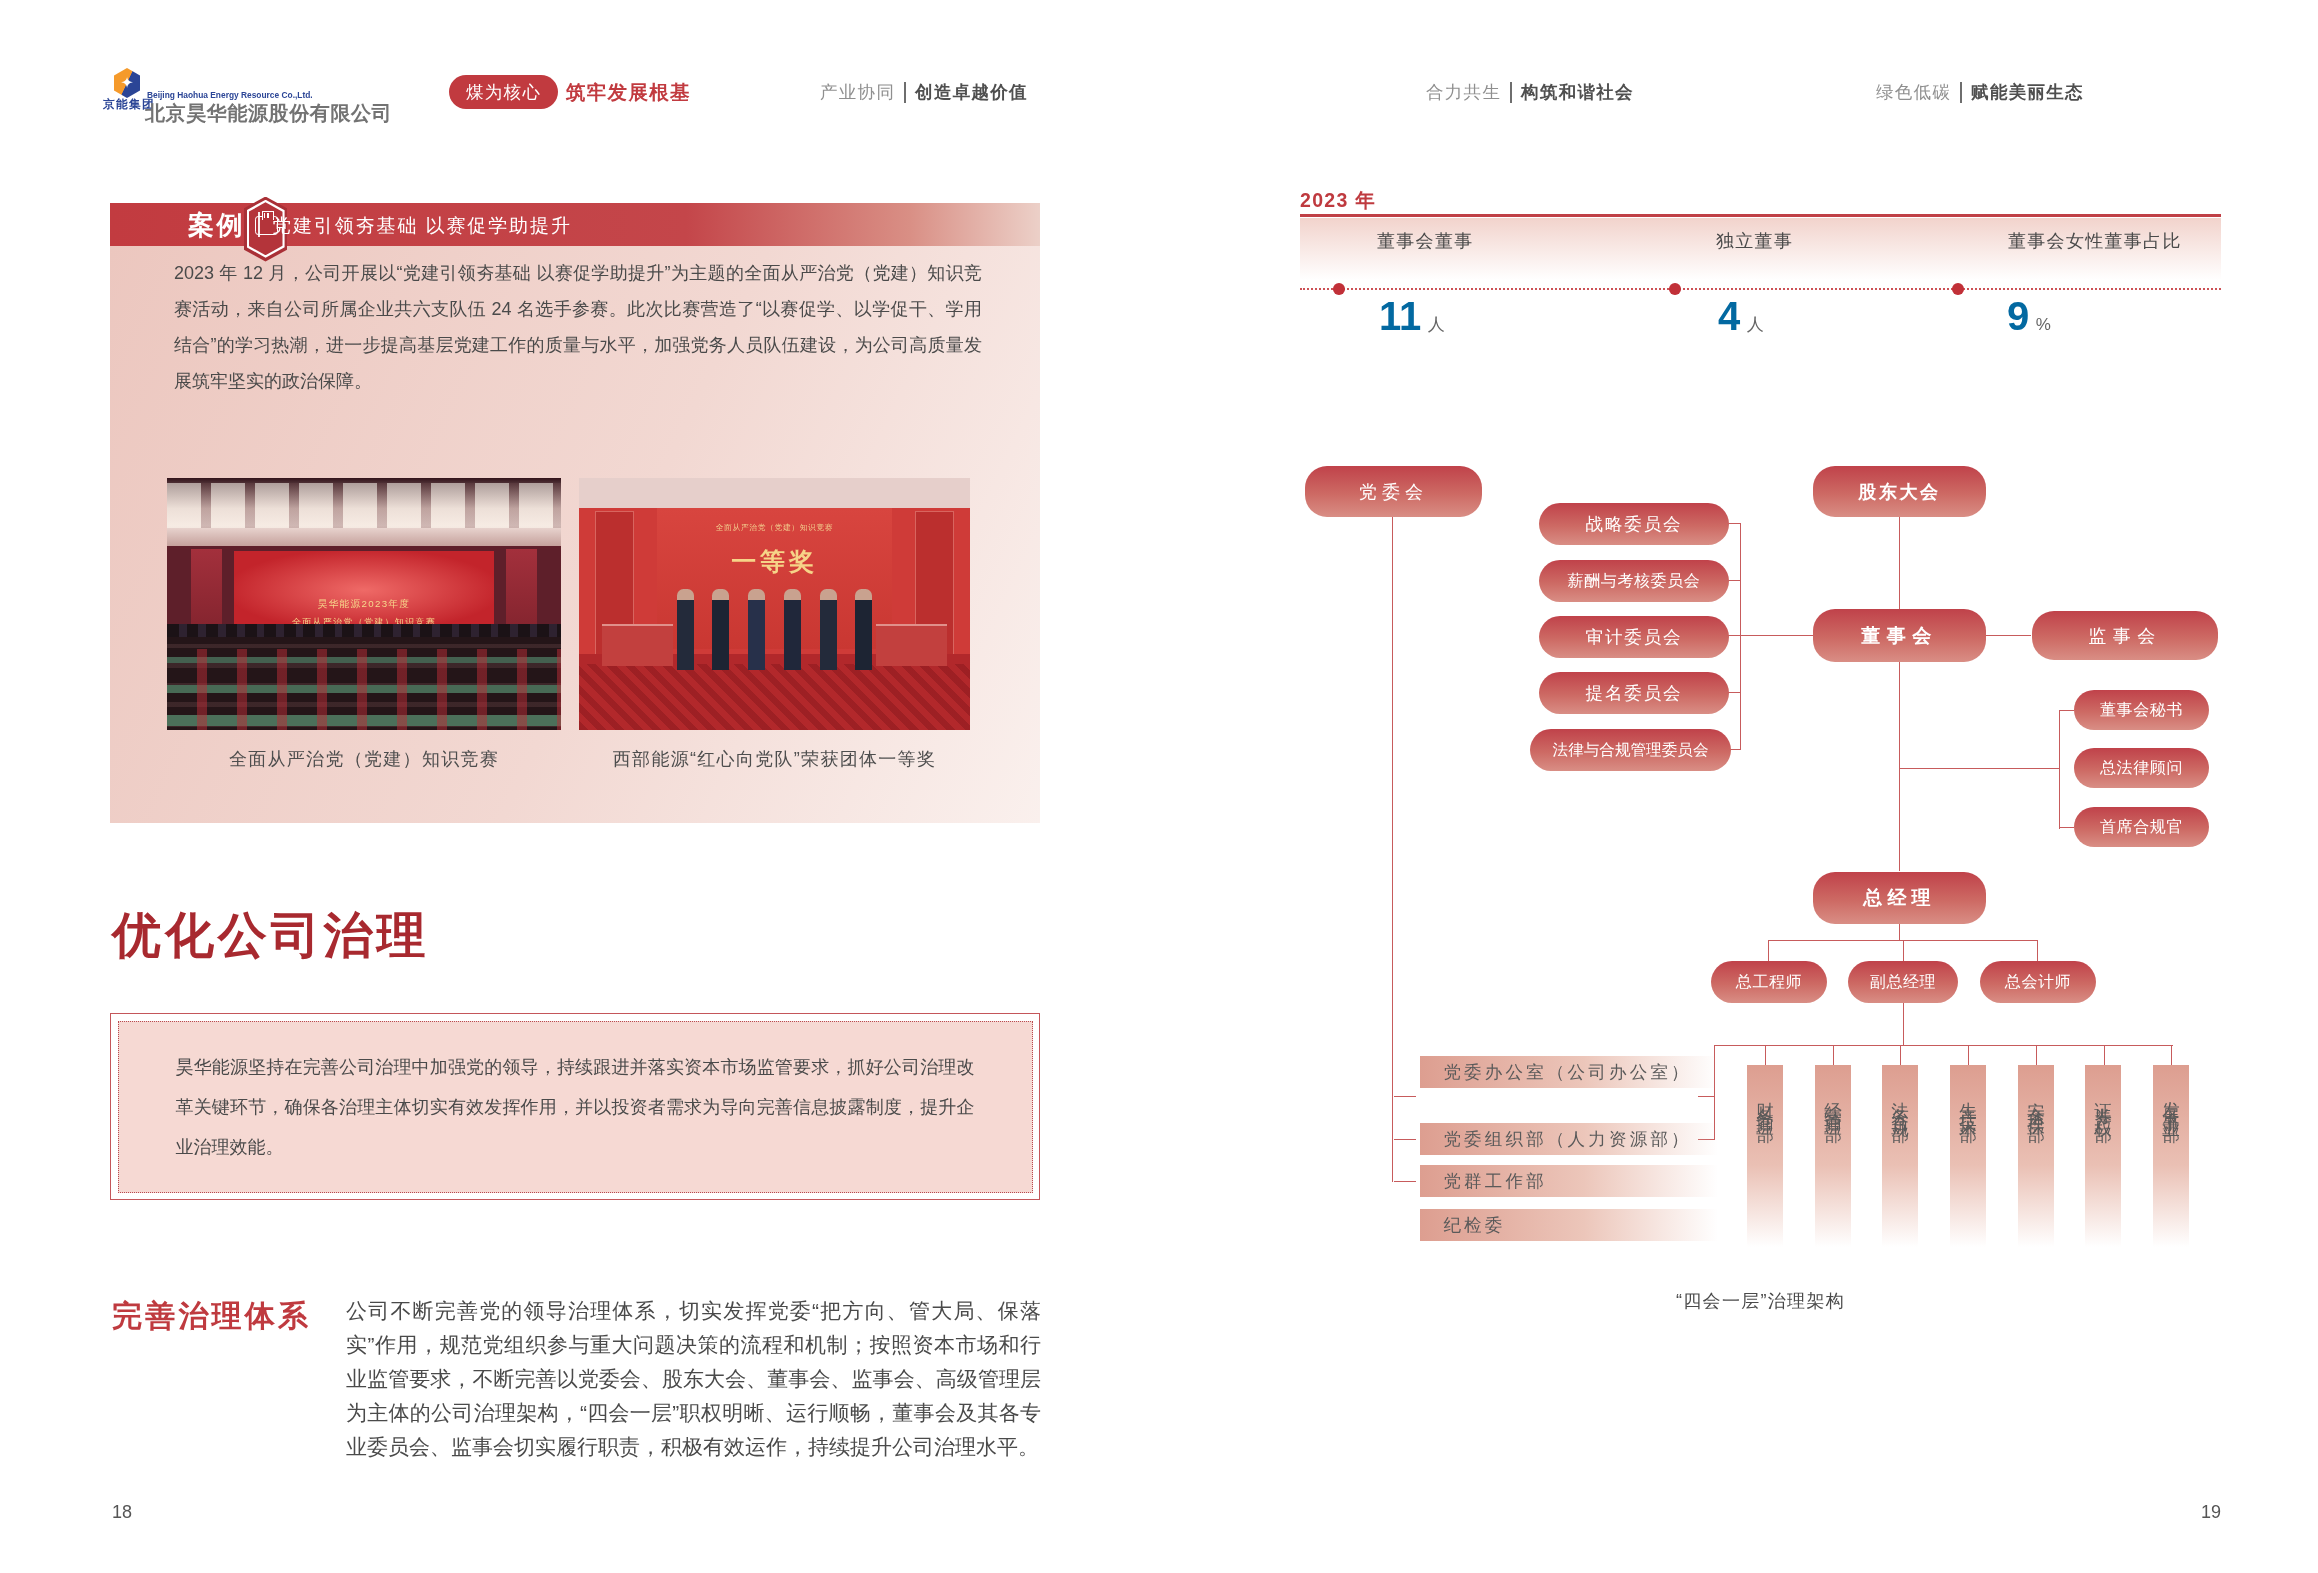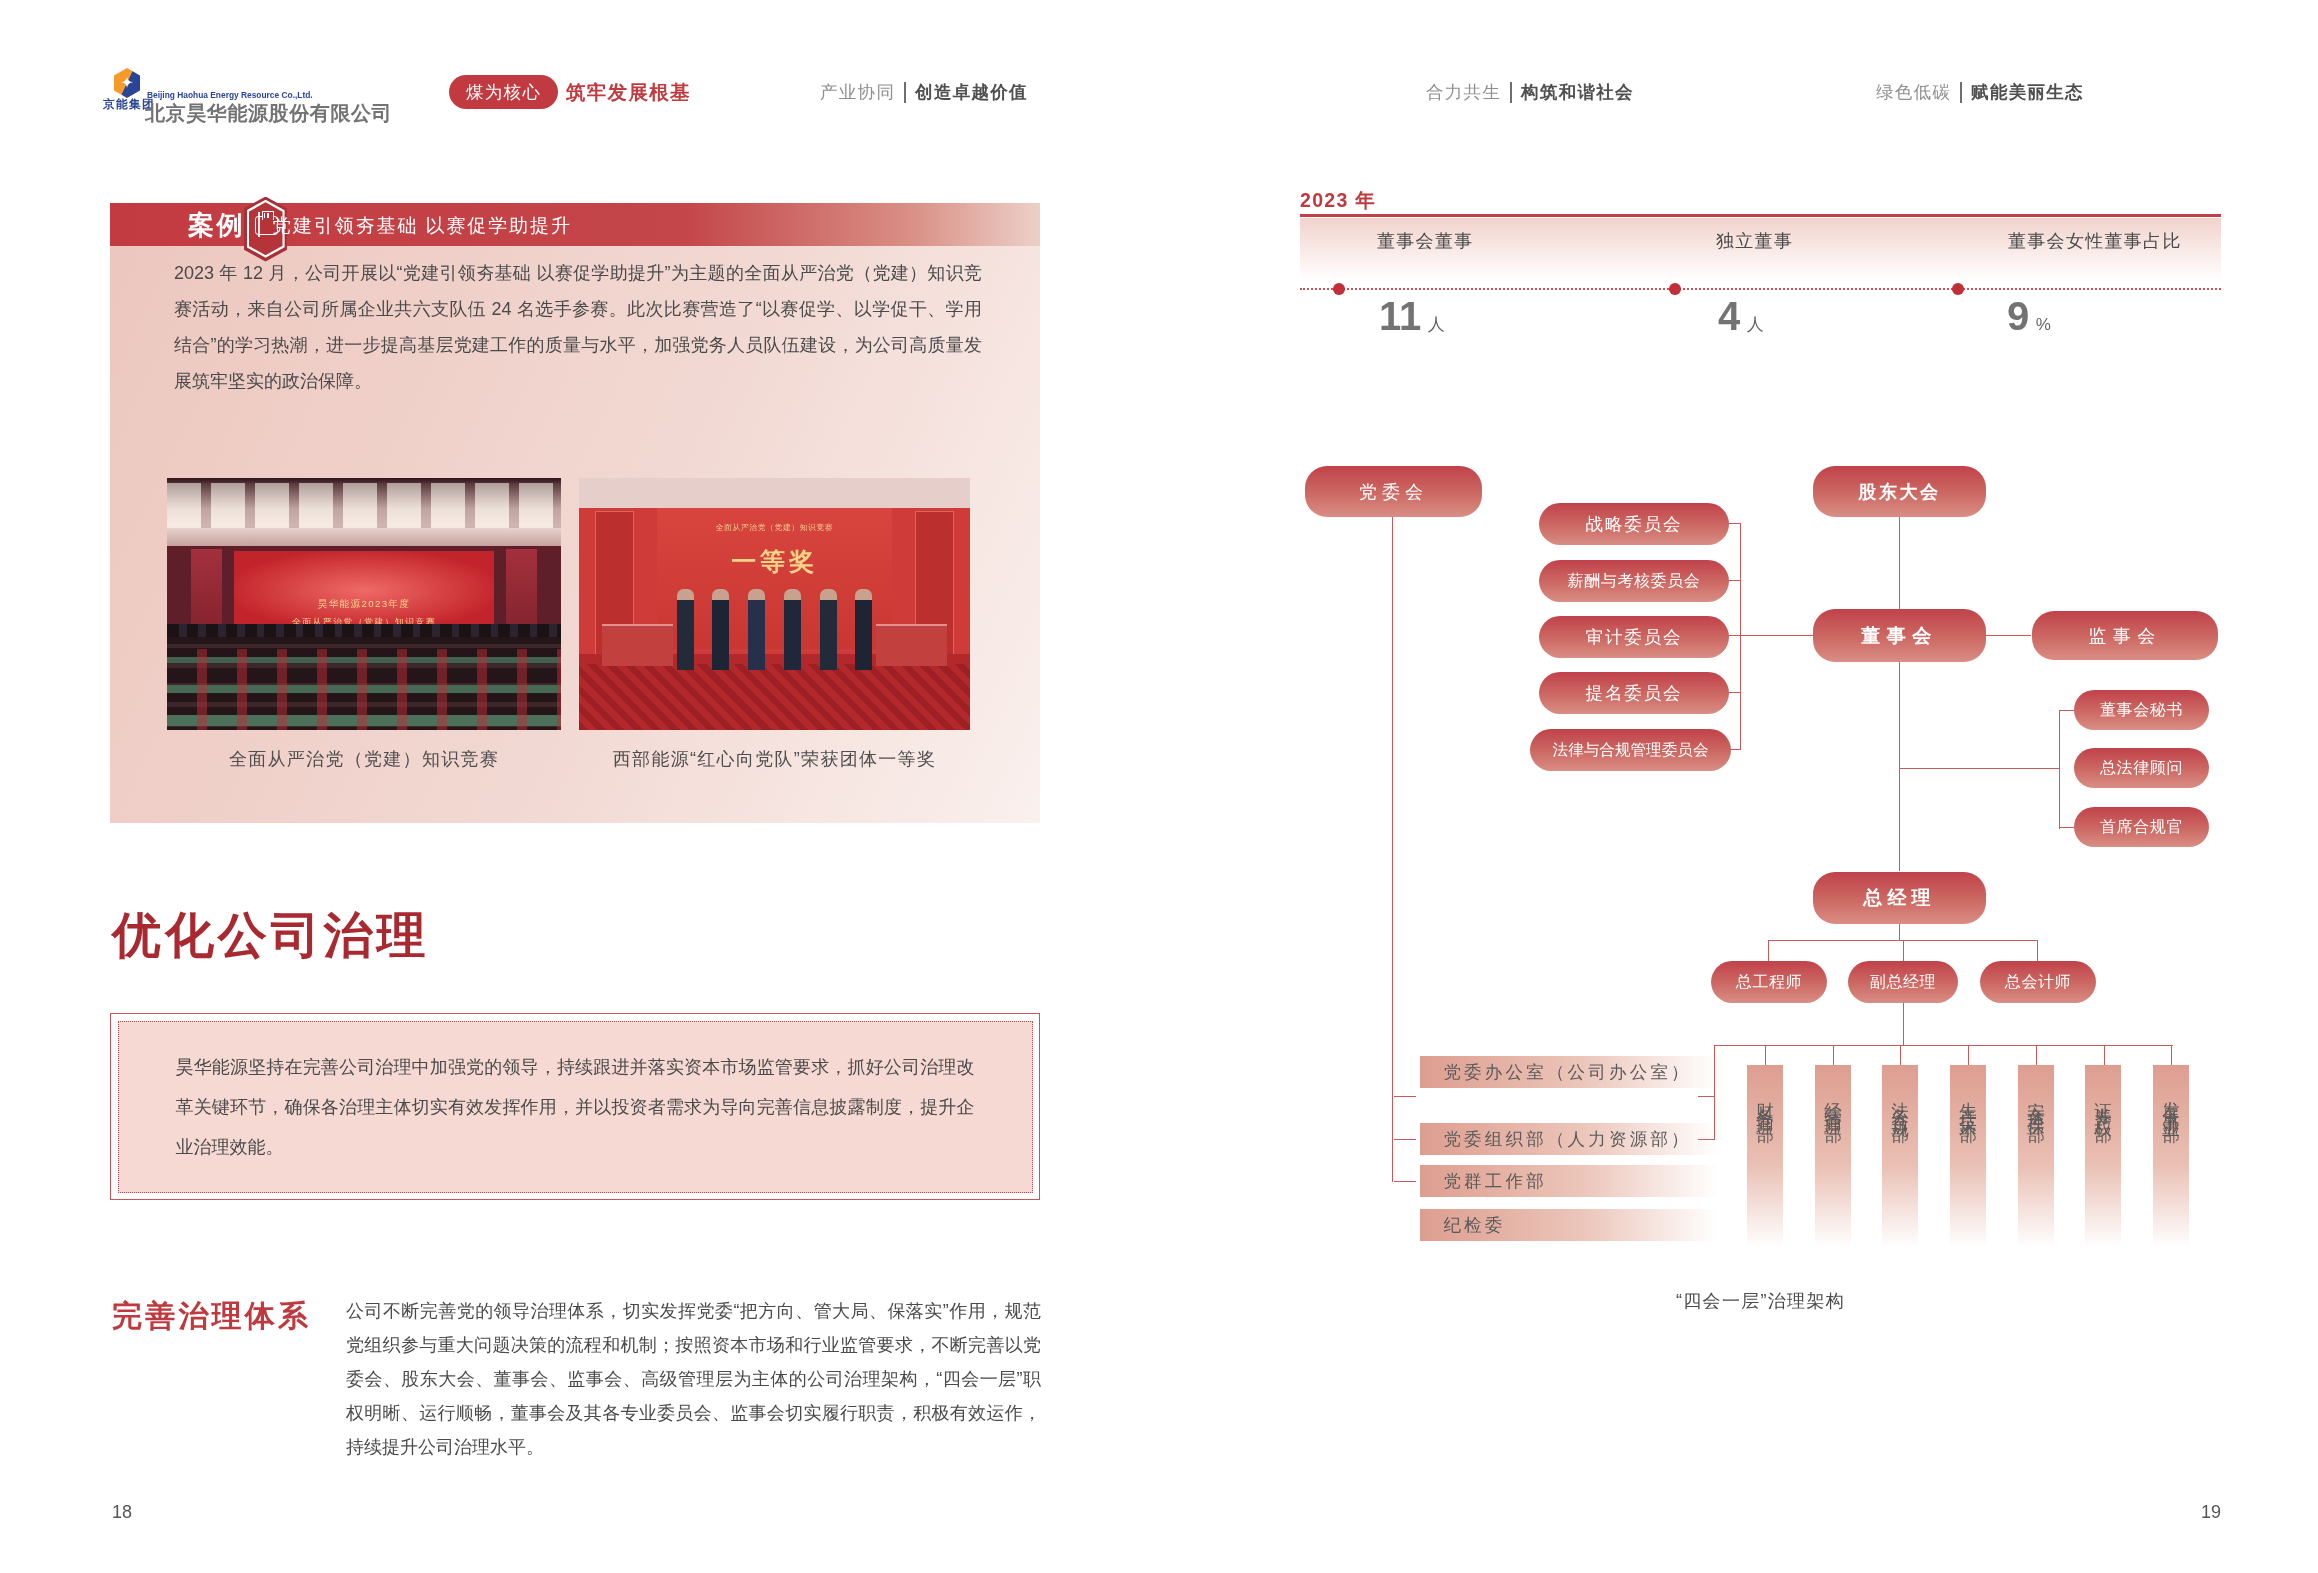--- a/index.html
+++ b/index.html
@@ -29,30 +29,30 @@
   .case-par{font-size:18px;line-height:36px;color:#4a4a4a;text-align:justify;}
   .photo{overflow:hidden;background:#2a161a;}
   .caption{font-size:18px;color:#4e4e4e;text-align:center;letter-spacing:1.3px;}
   
   .big-title{font-size:49px;font-weight:bold;color:#a8292f;letter-spacing:3.9px;}
   .hl-outer{border:1.3px solid #c4565a;}
   .hl-inner{position:absolute;left:6.5px;top:6.5px;right:6.5px;bottom:6.5px;background:#f6d9d3;border:1.3px dotted #b94a4f;
     display:flex;align-items:center;padding:0 57px;}
   .hl-text{font-size:18px;line-height:40px;color:#4a4a4a;text-align:justify;}
   .sec-title{font-size:30px;font-weight:bold;color:#bf3a3f;letter-spacing:3.2px;}
-  .sec-par{font-size:18px;line-height:34px;color:#4a4a4a;text-align:justify;}
+  .sec-par{font-size:21px;line-height:34px;color:#4a4a4a;text-align:justify;}
   .pagenum{font-size:18px;color:#555;}
   
   .year{font-size:19.5px;font-weight:bold;color:#bf3a3f;letter-spacing:1.3px;}
   .stat-topline{background:#c04046;}
   .stat-band{background:linear-gradient(180deg,#f2d3cc 0%,rgba(255,255,255,0) 100%);}
   .stat-label{font-size:18px;color:#4a4a4a;letter-spacing:1.3px;}
   .stat-dotline{border-top:2.6px dotted #cc5156;}
   .stat-dot{width:11.7px;height:11.7px;border-radius:50%;background:#c13038;}
-  .stat-value{font-size:40px;font-weight:bold;color:#737373;}
+  .stat-value{font-size:40px;font-weight:bold;color:#0369a1;}
   .stat-unit{font-size:17px;color:#666;margin-left:6.5px;}
   
   .pill{background:linear-gradient(180deg,#c0424a 0%,#cd6a64 55%,#d98e85 100%);border-radius:22px;color:#fff;
     display:flex;align-items:center;justify-content:center;letter-spacing:1.9px;}
   .pill.bold{font-weight:bold;}
   .hbox{background:linear-gradient(90deg,#dd9e90 0%,#ecc6ba 55%,rgba(255,255,255,0) 100%);color:#5a5a5a;
     display:flex;align-items:center;padding-left:23.4px;letter-spacing:3.2px;font-size:17.5px;}
   .vbar{background:linear-gradient(180deg,#dd9e90 0%,#eac0b4 55%,rgba(255,255,255,0) 100%);color:#5a5a5a;
     writing-mode:vertical-rl;text-orientation:upright;font-size:17.5px;letter-spacing:5.8px;
     display:flex;justify-content:flex-start;align-items:center;padding-top:23.4px;box-sizing:border-box;}

